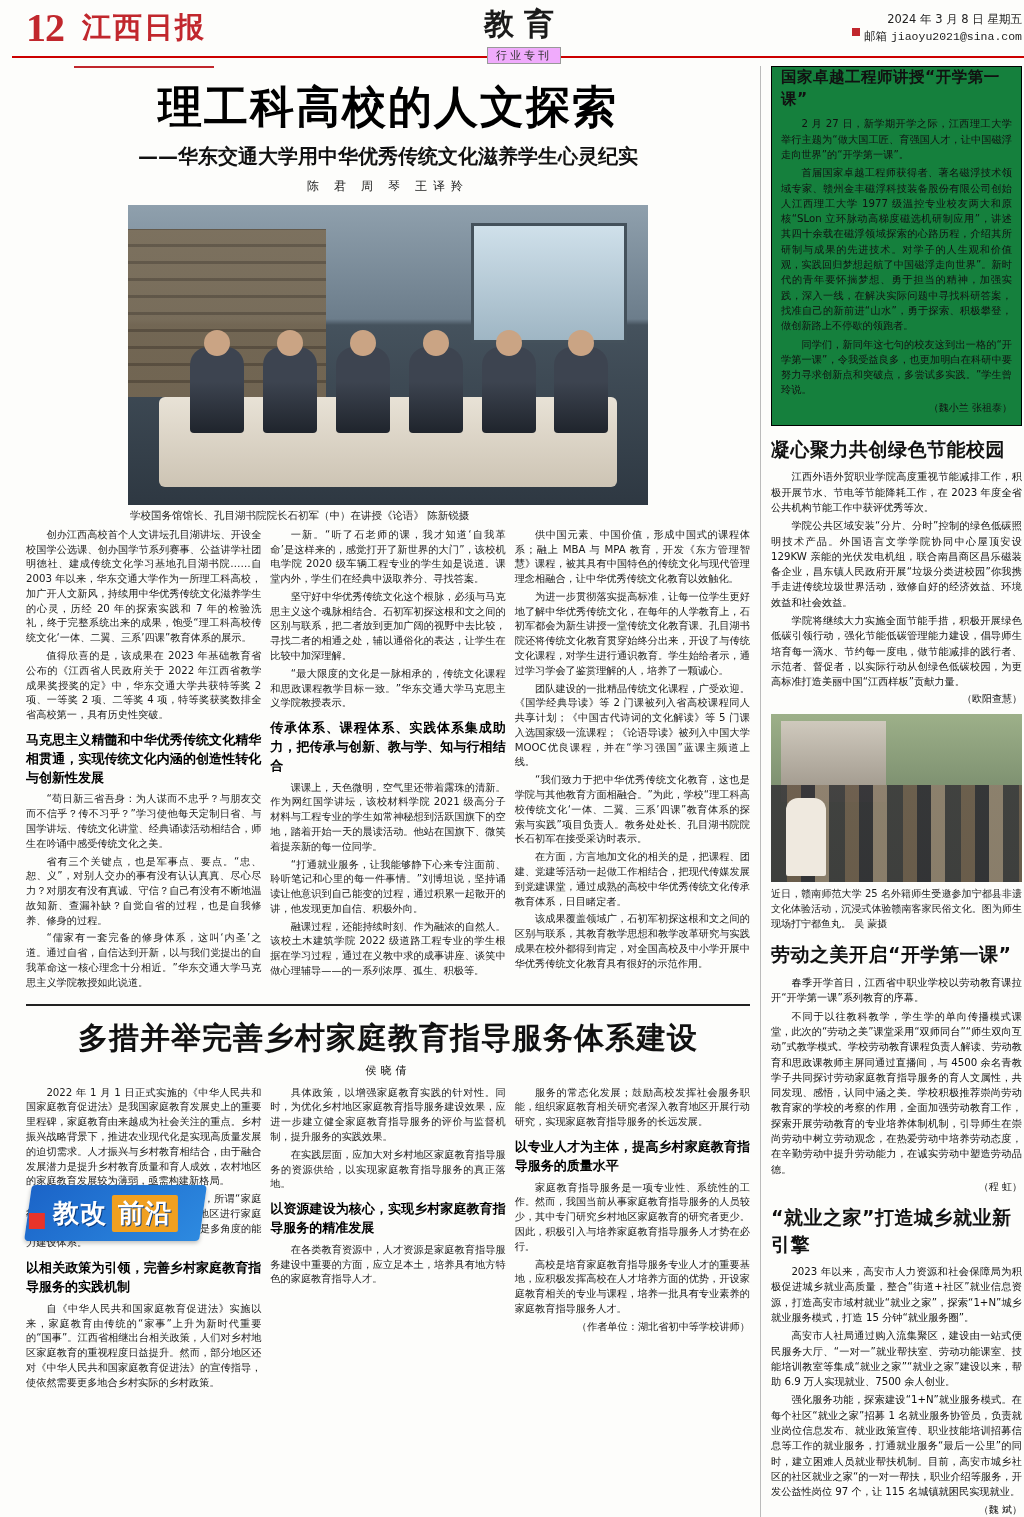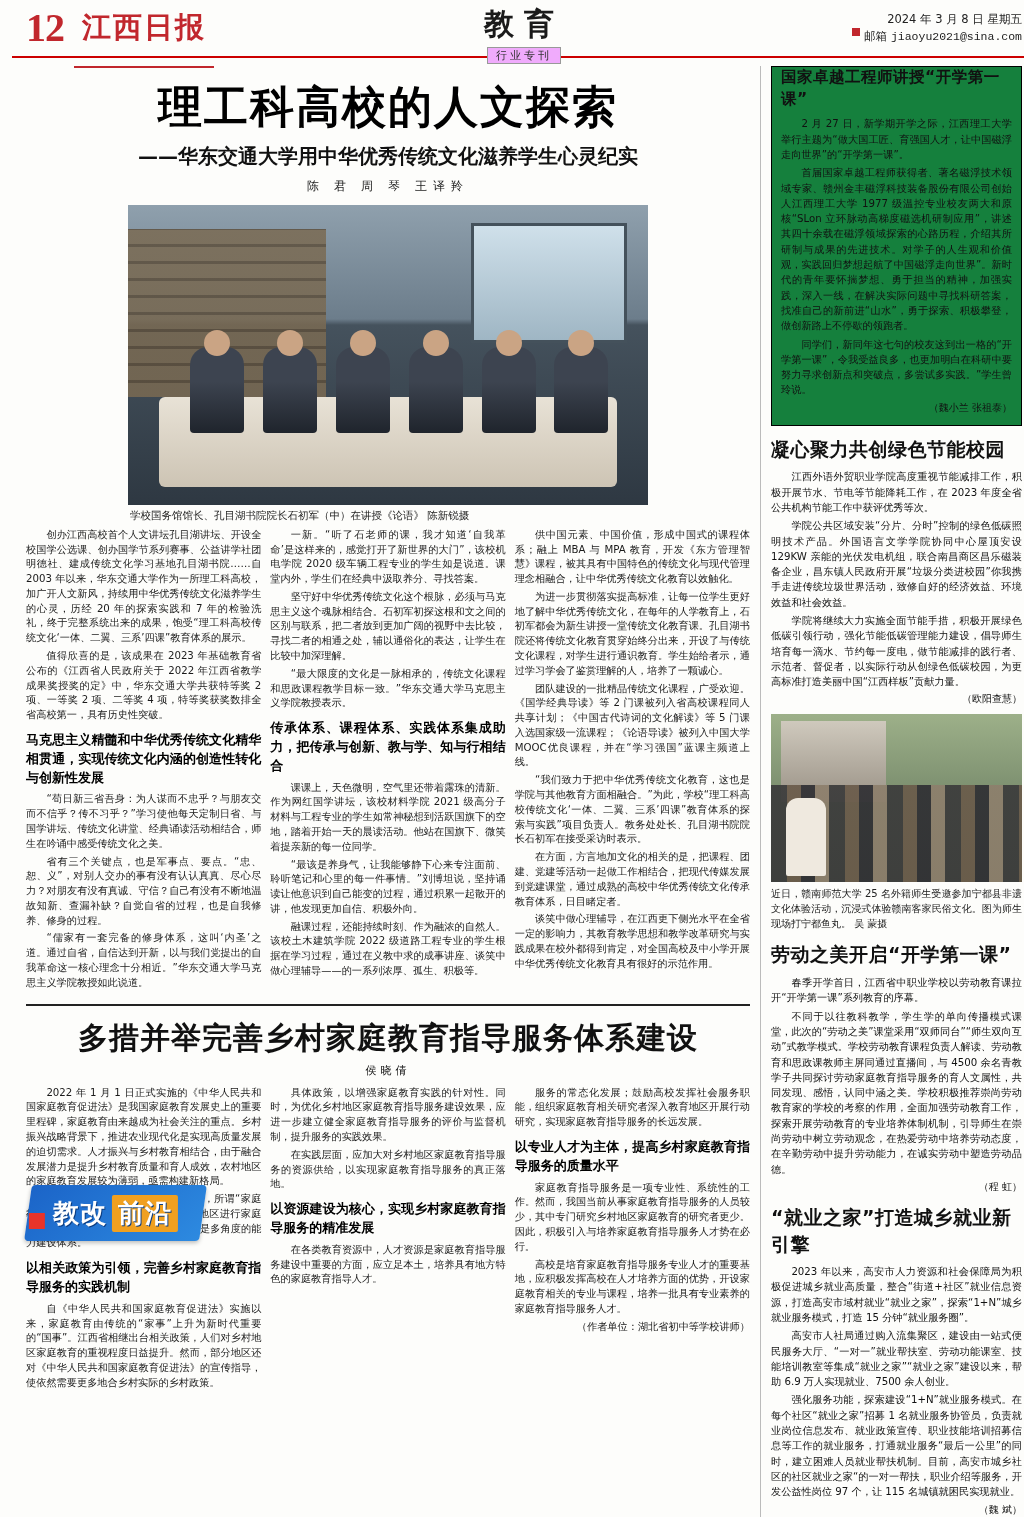--- a/index.html
+++ b/index.html
@@ -226,30 +226,30 @@
           <p class="t">“苟日新三省吾身：为人谋而不忠乎？与朋友交而不信乎？传不习乎？”学习使他每天定制日省、与国学讲坛、传统文化讲堂、经典诵读活动相结合，师生在吟诵中感受传统文化之美。</p>
           <p class="t">省有三个关键点，也是军事点、要点。“忠、恕、义”，对别人交办的事有没有认认真真、尽心尽力？对朋友有没有真诚、守信？自己有没有不断地温故知新、查漏补缺？自觉自省的过程，也是自我修养、修身的过程。</p>
           <p class="t">“儒家有一套完备的修身体系，这叫‘内圣’之道。通过自省，自信达到开新，以与我们党提出的自我革命这一核心理念十分相近。”华东交通大学马克思主义学院教授如此说道。</p>
         </div>
         <div class="col">
           <p class="t">一新。“听了石老师的课，我才知道‘自我革命’是这样来的，感觉打开了新世界的大门”，该校机电学院 2020 级车辆工程专业的学生如是说道。课堂内外，学生们在经典中汲取养分、寻找答案。</p>
           <p class="t">坚守好中华优秀传统文化这个根脉，必须与马克思主义这个魂脉相结合。石初军初探这根和文之间的区别与联系，把二者放到更加广阔的视野中去比较，寻找二者的相通之处，辅以通俗化的表达，让学生在比较中加深理解。</p>
           <p class="t">“最大限度的文化是一脉相承的，传统文化课程和思政课程教学目标一致。”华东交通大学马克思主义学院教授表示。</p>
           <div class="sub-h">传承体系、课程体系、实践体系集成助力，把传承与创新、教与学、知与行相结合</div>
           <p class="t">课课上，天色微明，空气里还带着露珠的清新。作为网红国学讲坛，该校材料学院 2021 级高分子材料与工程专业的学生如常神秘想到活跃国旗下的空地，踏着开始一天的晨读活动。他站在国旗下、微笑着提亲新的每一位同学。</p>
-          <p class="t">“最该是养身气，让我能够静下心来专注面前、聆听笔记和心里的每一件事情。”刘博坦说，坚持诵读让他意识到自己能变的过程，通过积累一起散开的讲，他发现更加自信、积极外向。</p>
+          <p class="t">“打通就业服务，让我能够静下心来专注面前、聆听笔记和心里的每一件事情。”刘博坦说，坚持诵读让他意识到自己能变的过程，通过积累一起散开的讲，他发现更加自信、积极外向。</p>
           <p class="t">融课过程，还能持续时刻、作为融浓的自然人。该校土木建筑学院 2022 级道路工程专业的学生根据在学习过程，通过在义教中求的成事讲座、谈笑中做心理辅导——的一系列浓厚、孤生、积极等。</p>
         </div>
         <div class="col">
           <p class="t">供中国元素、中国价值，形成中国式的课程体系；融上 MBA 与 MPA 教育，开发《东方管理智慧》课程，被其具有中国特色的传统文化与现代管理理念相融合，让中华优秀传统文化教育以效触化。</p>
           <p class="t">为进一步贯彻落实提高标准，让每一位学生更好地了解中华优秀传统文化，在每年的人学教育上，石初军都会为新生讲授一堂传统文化教育课。孔目湖书院还将传统文化教育贯穿始终分出来，开设了与传统文化课程，对学生进行通识教育。学生始给者示，通过学习学会了鉴赏理解的人，培养了一颗诚心。</p>
           <p class="t">团队建设的一批精品传统文化课程，广受欢迎。《国学经典导读》等 2 门课被列入省高校课程同人共享计划；《中国古代诗词的文化解读》等 5 门课入选国家级一流课程；《论语导读》被列入中国大学MOOC优良课程，并在“学习强国”蓝课主频道上线。</p>
           <p class="t">“我们致力于把中华优秀传统文化教育，这也是学院与其他教育方面相融合。”为此，学校“理工科高校传统文化‘一体、二翼、三系’四课”教育体系的探索与实践”项目负责人。教务处处长、孔目湖书院院长石初军在接受采访时表示。</p>
           <p class="t">在方面，方言地加文化的相关的是，把课程、团建、党建等活动一起做工作相结合，把现代传媒发展到党建课堂，通过成熟的高校中华优秀传统文化传承教育体系，日目睹定者。</p>
-          <p class="t">谈笑中做心理辅导，在江西更下侧光水平在全省一定的影响力，其教育教学思想和教学改革研究与实践成果在校外都得到肯定，对全国高校及中小学开展中华优秀传统文化教育具有很好的示范作用。</p>
+          <p class="t">该成果覆盖领域广，石初军初探这根和文之间的区别与联系，其教育教学思想和教学改革研究与实践成果在校外都得到肯定，对全国高校及中小学开展中华优秀传统文化教育具有很好的示范作用。</p>
         </div>
       </div>
 
       <div class="feature2">
         <div class="h2-title">多措并举完善乡村家庭教育指导服务体系建设</div>
         <div class="h2-byline">侯晓倩</div>
         <div class="cols">
           <div class="col">
             <p class="t">2022 年 1 月 1 日正式实施的《中华人民共和国家庭教育促进法》是我国家庭教育发展史上的重要里程碑，家庭教育由来越成为社会关注的重点。乡村振兴战略背景下，推进农业现代化是实现高质量发展的迫切需求。人才振兴与乡村教育相结合，由于融合发展潜力是提升乡村教育质量和育人成效，农村地区的家庭教育发展较为薄弱，亟需构建新格局。</p>
             <p class="t">乡村家庭教育指导服务体系不完善，所谓“家庭教育指导服务体系”，是指一个国家或地区进行家庭教育指导的资源、活动与规范体系，所是多角度的能力建设体系。</p>

